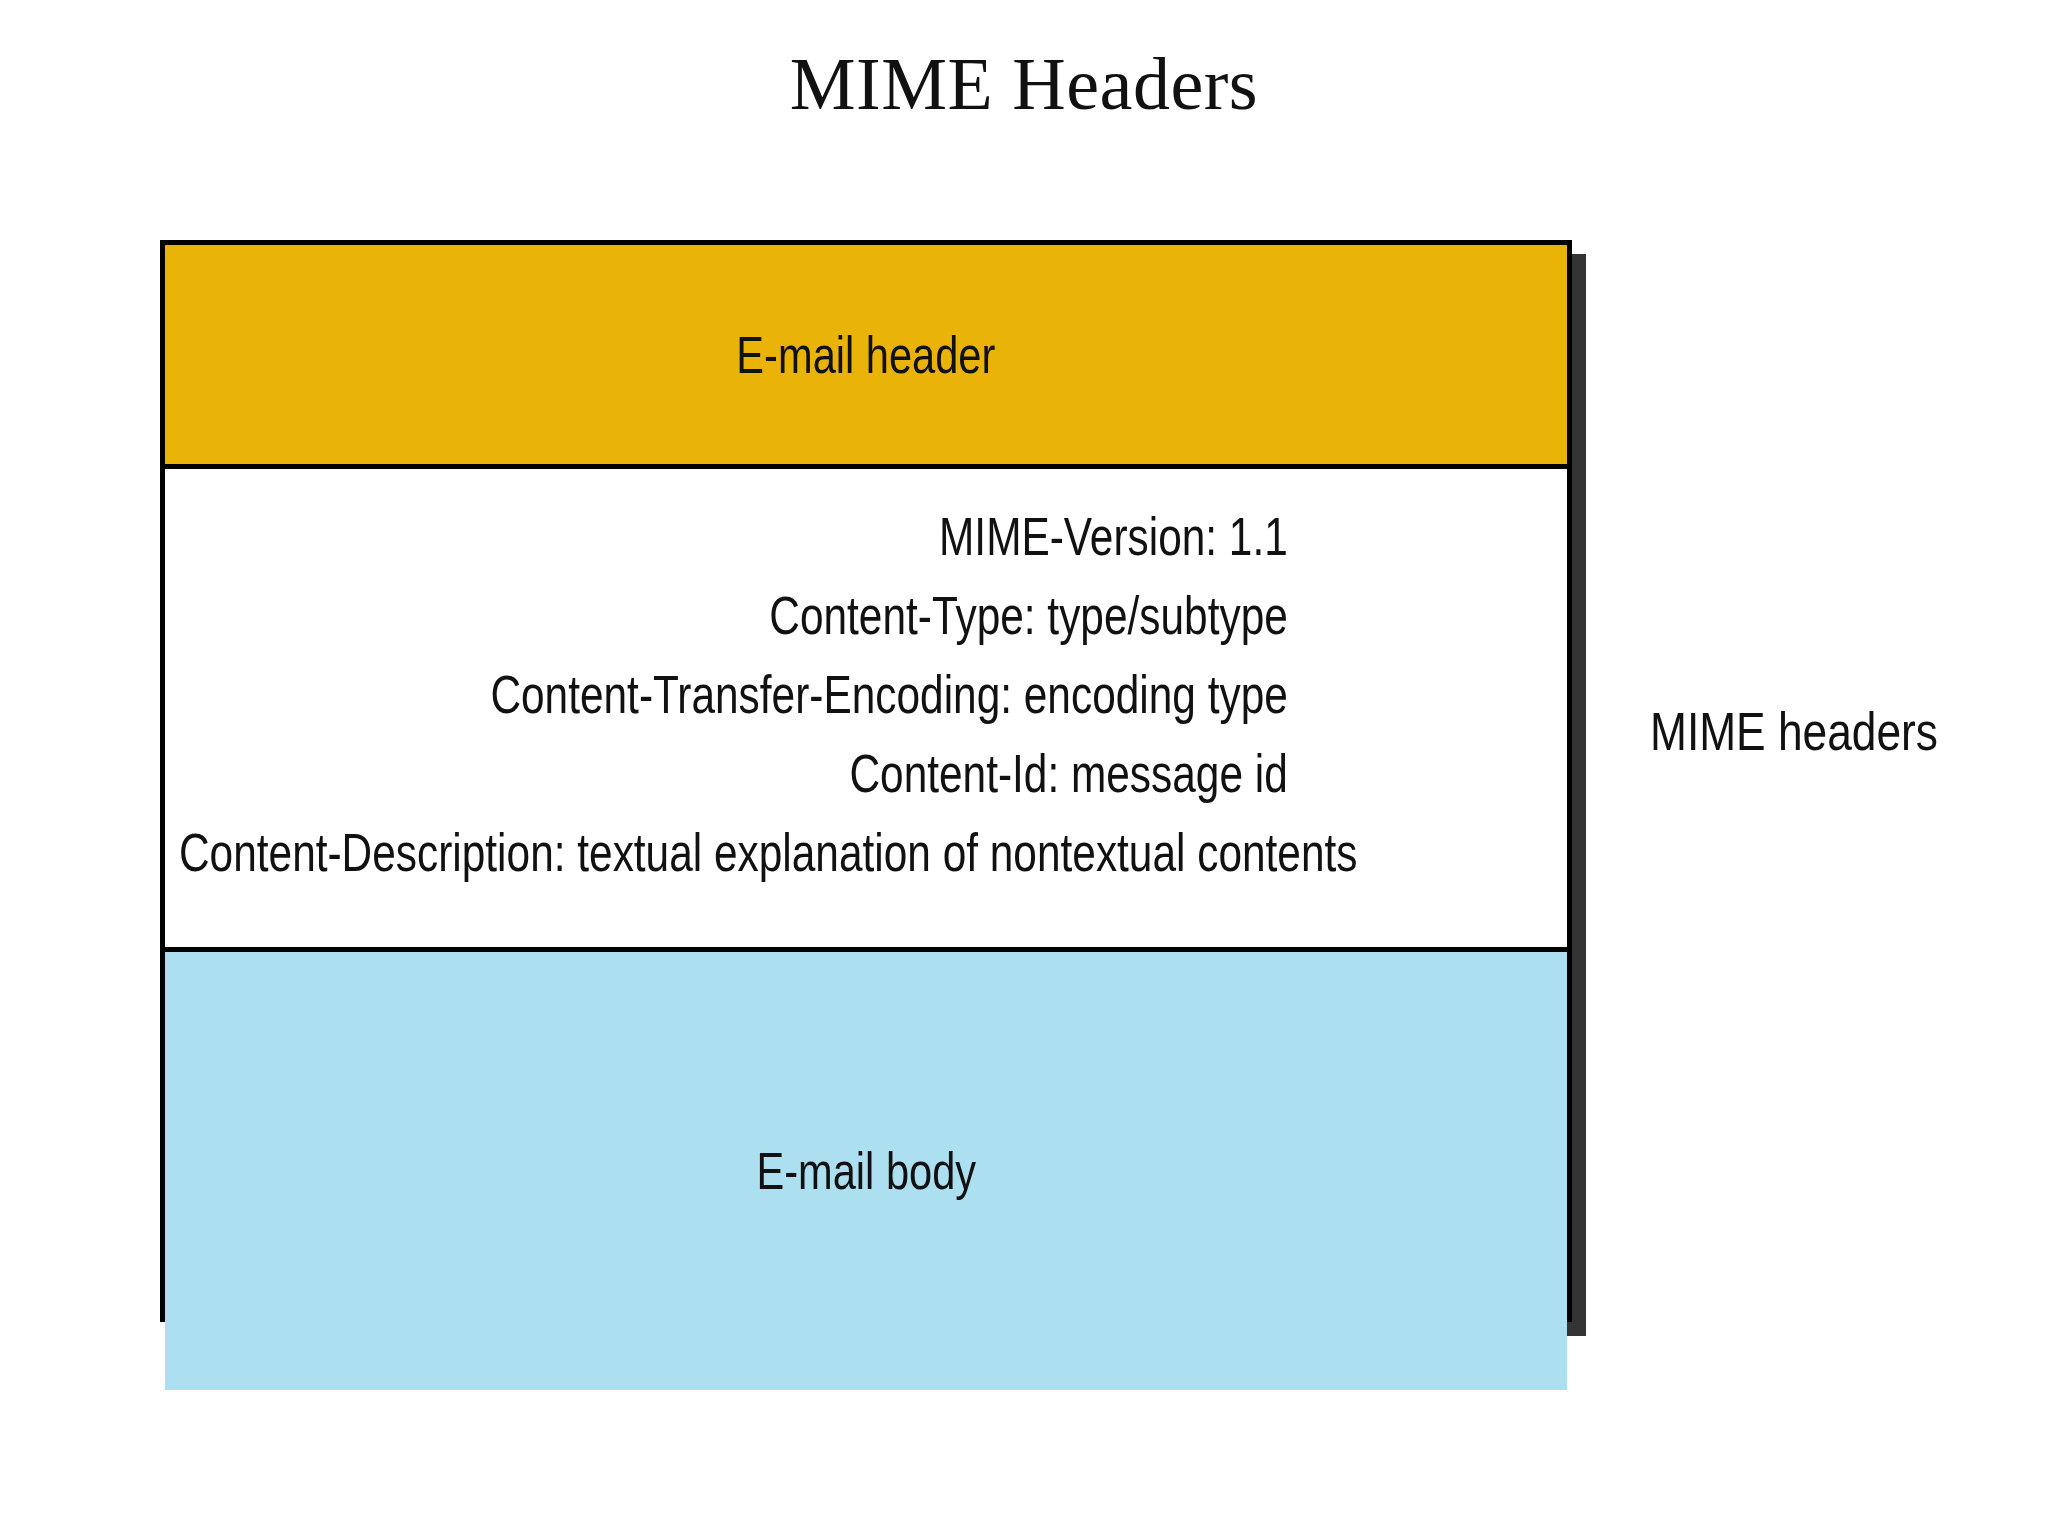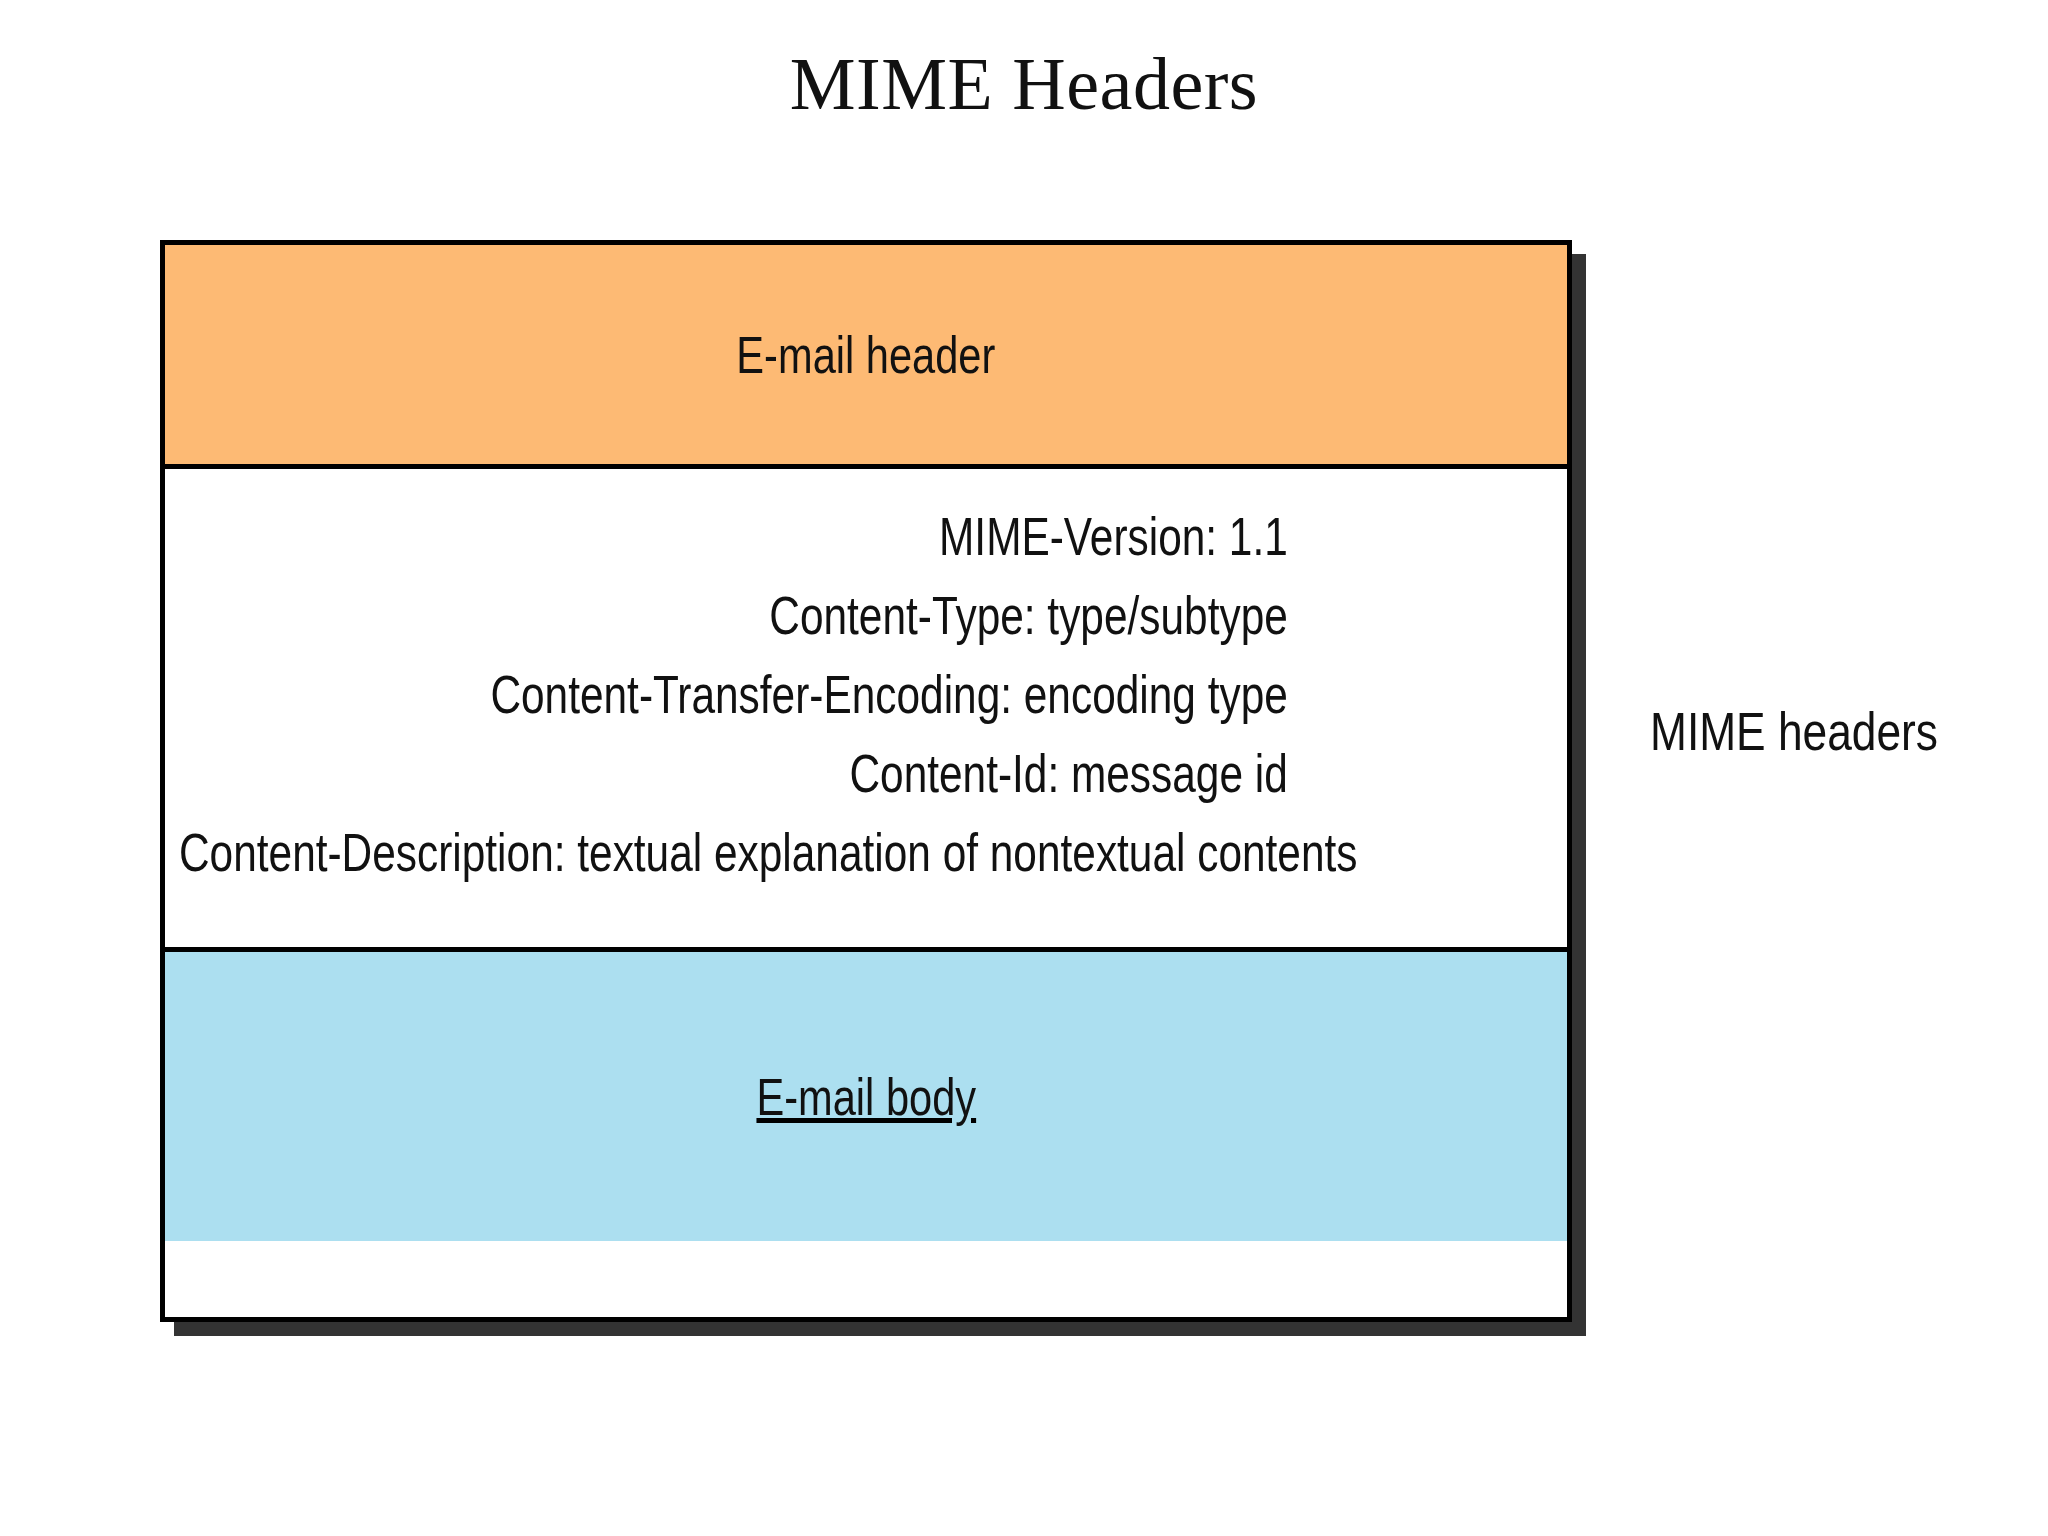--- a/index.html
+++ b/index.html
@@ -70,38 +70,37 @@
     left: 0;
     width: 100%;
     display: flex;
     align-items: center;
     justify-content: center;
   }
 
   .band-header {
     top: 0;
     height: 224px;
-    background: #fdba74;
+    background: #eab308;
     border-bottom: 5px solid #000000;
   }
 
   .band-mime {
     top: 224px;
     height: 483px;
     background: #ffffff;
     border-bottom: 5px solid #000000;
     display: block;
     text-align: right;
   }
 
   .band-body {
     top: 707px;
-    height: 289px;
+    height: 438px;
     background: #ACDFF0;
-    text-decoration: underline;
   }
 
   .band-label {
     font-family: "Liberation Sans", sans-serif;
     font-size: 52px;
     font-weight: 400;
     color: #111111;
     transform: scaleX(0.80);
     transform-origin: center center;
     white-space: nowrap;

